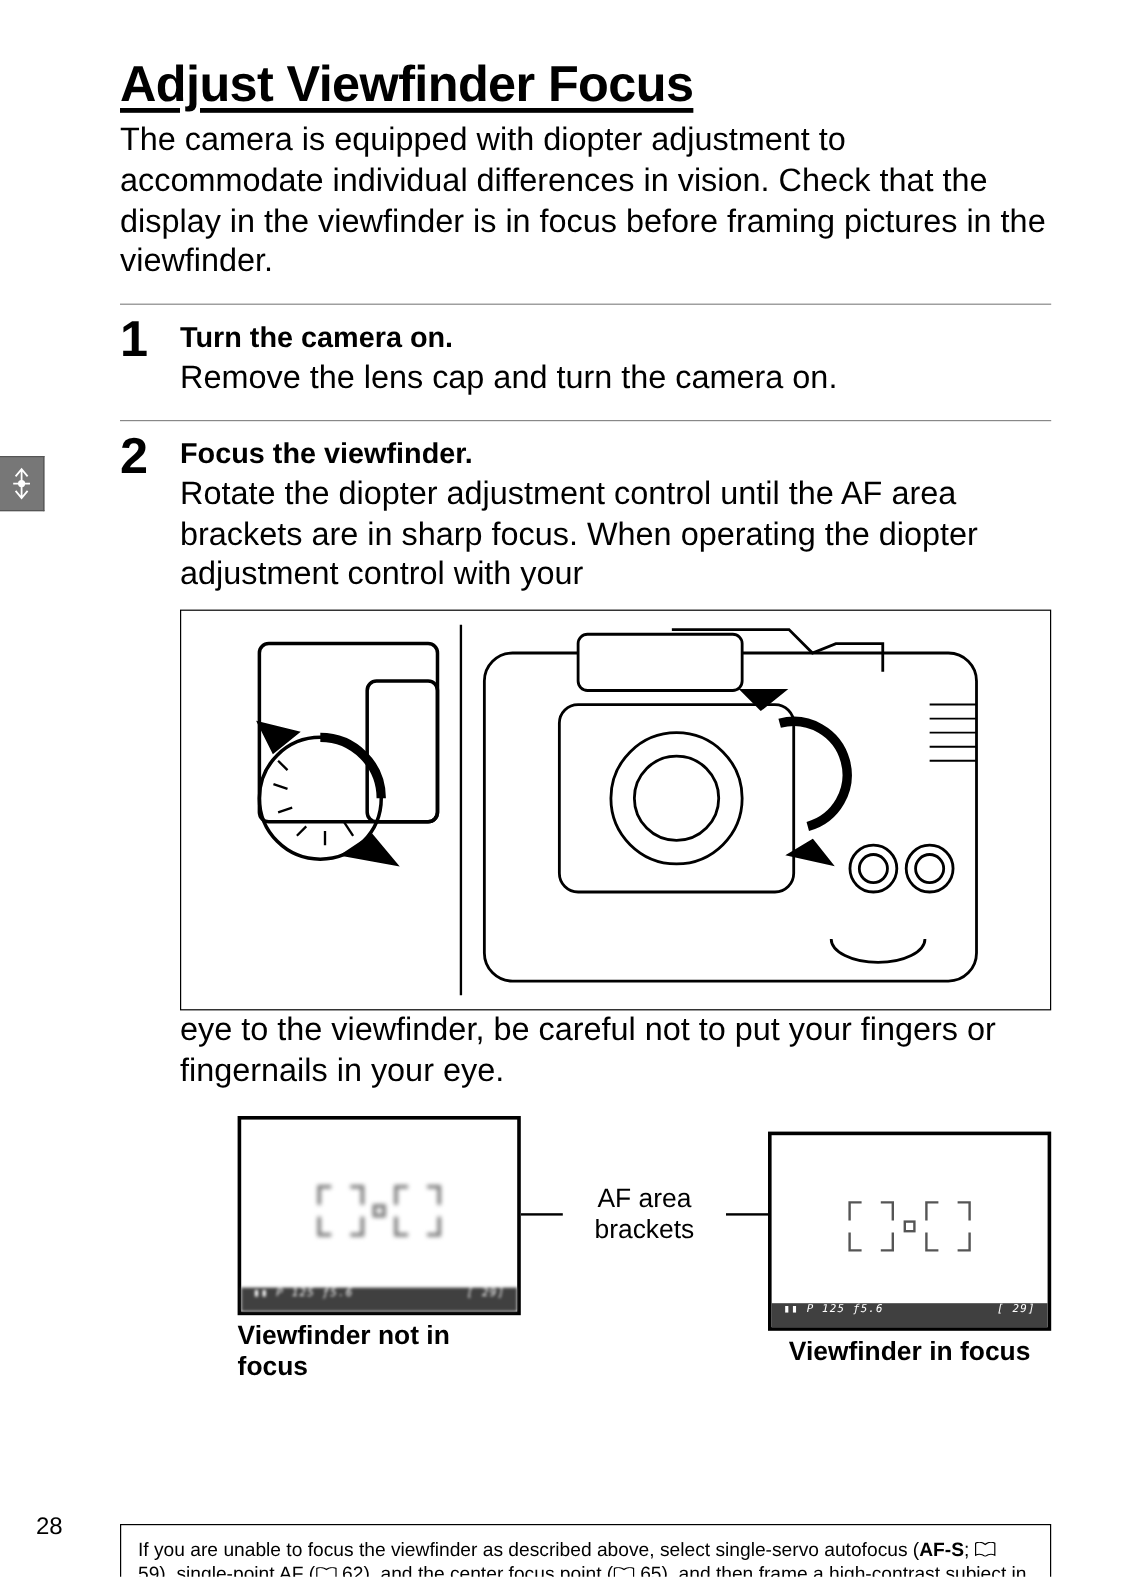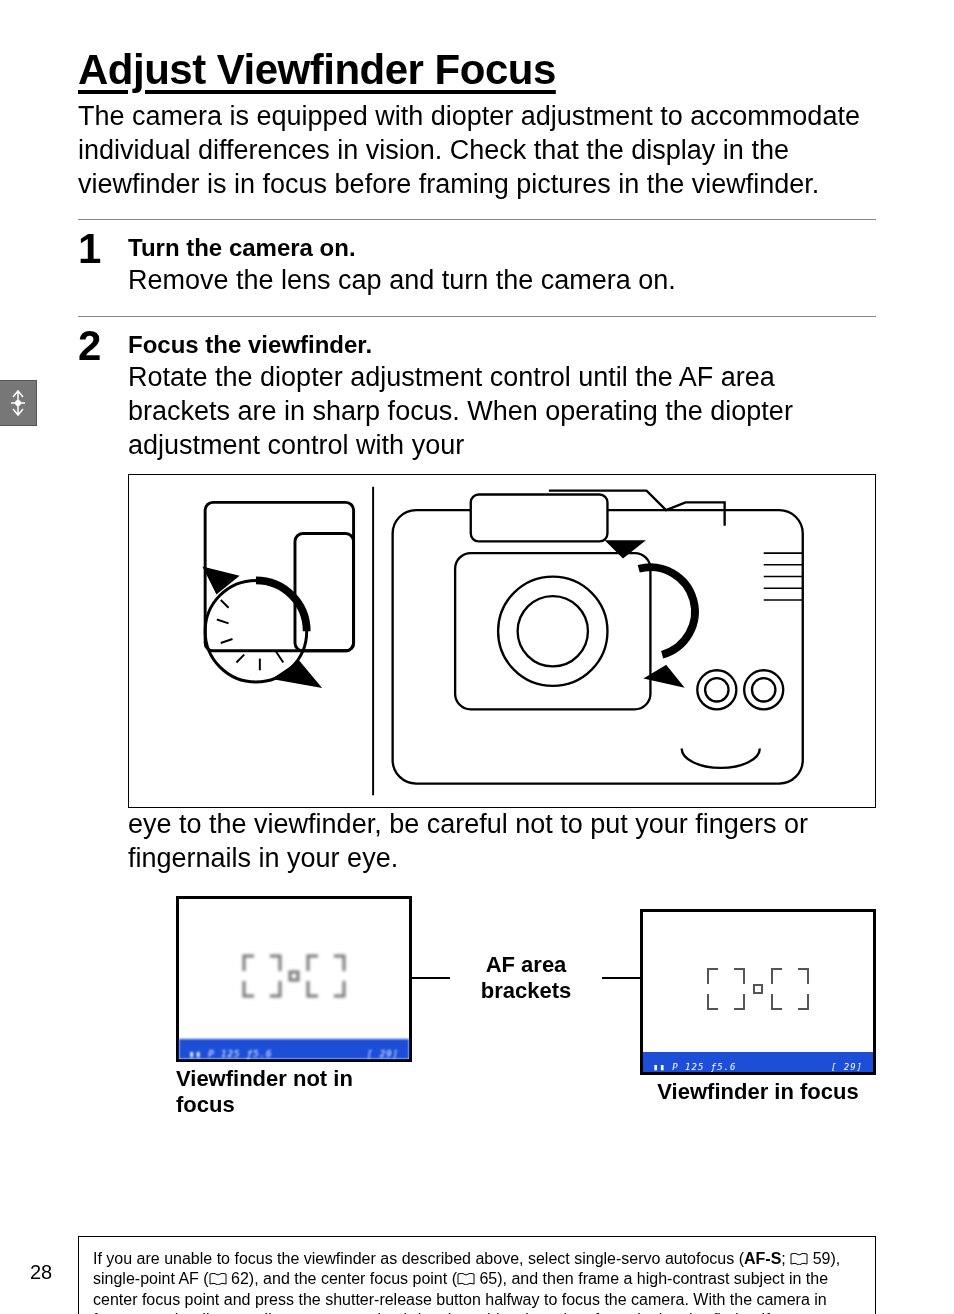--- a/index.html
+++ b/index.html
@@ -1,35 +1,35 @@
 <!DOCTYPE html>
 <html><head>
 <meta charset="utf-8">
 <style>
   html,body{margin:0;padding:0;background:#fff;font-family:"Myriad Pro","Segoe UI",Arial,sans-serif;color:#000;}
-  .page{width:954px;height:1314px;position:relative;box-sizing:border-box;padding:46px 78px 0 78px;}
+  .page{width:954px;height:1314px;position:relative;box-sizing:border-box;padding:46px 78px 0 100px;}
   h1.title{font-size:42px;font-weight:700;margin:0 0 6px 0;text-decoration:underline;text-underline-offset:6px;letter-spacing:-0.5px;}
   p.intro{font-size:27px;line-height:1.25;margin:0 0 18px 0;}
   hr.rule{border:none;border-top:1px solid #888;margin:0 0 8px 0;}
   .step{display:flex;gap:18px;margin-bottom:18px;}
   .num{font-size:42px;font-weight:700;line-height:1;min-width:32px;flex:0 0 auto;}
   .stepbody{flex:1;}
   .steptitle{font-size:24px;font-weight:700;margin:6px 0 2px 0;}
   .steptext{font-size:27px;line-height:1.25;margin:0;}
   .step2wrap{display:flex;gap:12px;flex-direction:column;}
   .step2text{flex:1;}
   .camimg{flex:0 0 332px;height:170px;border:1px solid #000;position:relative;background:#fff;}
   .camimg svg{width:100%;height:100%;}
   
   .vf-row{display:flex;align-items:center;justify-content:center;gap:0;margin:20px 0 0 48px;}
   .vf-col{display:flex;flex-direction:column;align-items:center;}
   .vf-box{border:3px solid #000;width:230px;height:160px;position:relative;background:#fff;}
   .vf-box .brackets{position:absolute;left:50%;top:48%;transform:translate(-50%,-50%);}
-  .vf-box .bar{position:absolute;left:0;right:0;bottom:0;height:20px;background:#1d4ed8;color:#fff;font-size:9px;font-style:italic;letter-spacing:1px;display:flex;align-items:flex-end;justify-content:space-between;padding:0 10px;font-family:monospace;}
-  .vf-label-center{font-size:22px;font-weight:700;text-align:center;}
+  .vf-box .bar{position:absolute;left:0;right:0;bottom:0;height:20px;background:#404040;color:#fff;font-size:9px;font-style:italic;letter-spacing:1px;display:flex;align-items:flex-start;justify-content:space-between;padding:0 10px;font-family:monospace;}
+  .vf-label-center{font-size:22px;font-weight:400;text-align:center;}
   .linecol{display:flex;align-items:center;flex-direction:column;margin-top:-58px;}
   .hline{height:2px;background:#000;width:70px;}
   .linepair{display:flex;align-items:center;}
   .caption{font-size:22px;font-weight:700;margin-top:4px;}
   .blur{filter:blur(1.8px);}
   .blur-more{filter:blur(1.2px);}
   
   .sidetab{position:absolute;left:0;top:380px;width:36px;height:44px;background:#777;border:1px solid #555;border-left:none;display:flex;align-items:center;justify-content:center;color:#fff;}
   .sidetab svg{width:20px;height:28px;}
   

